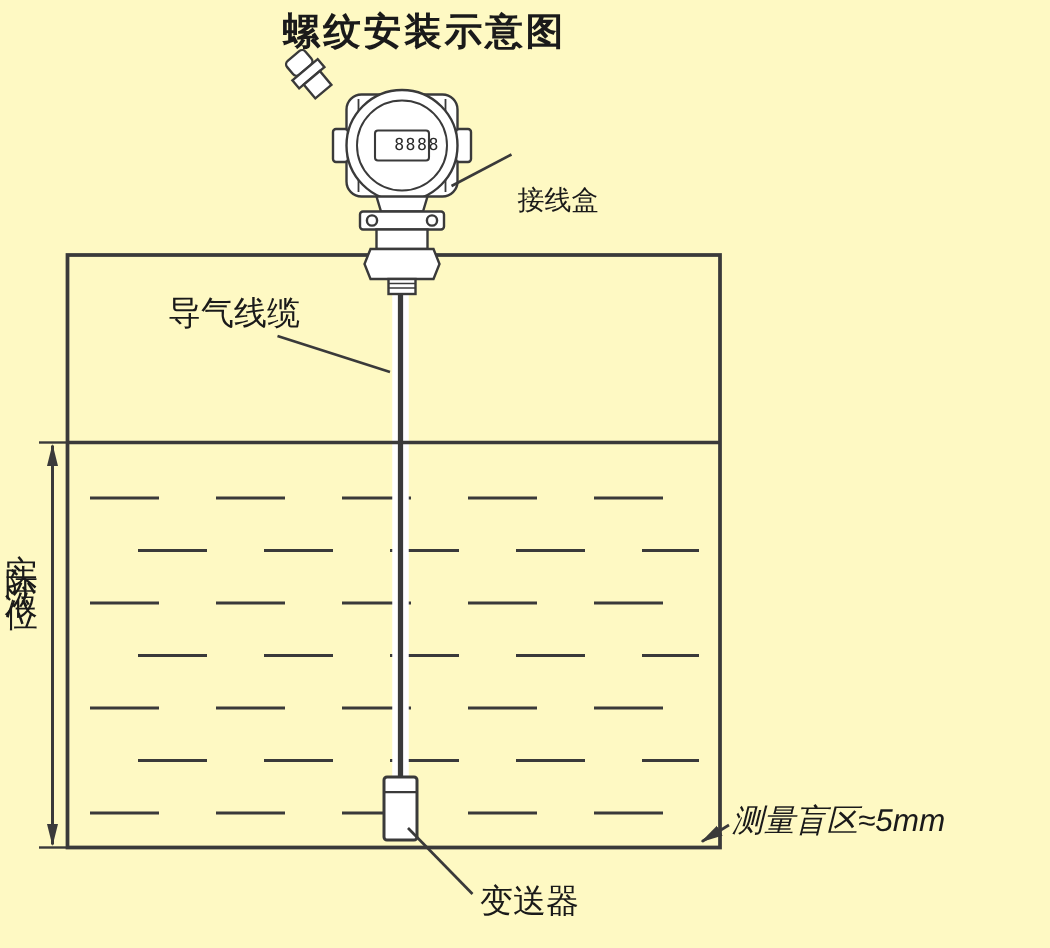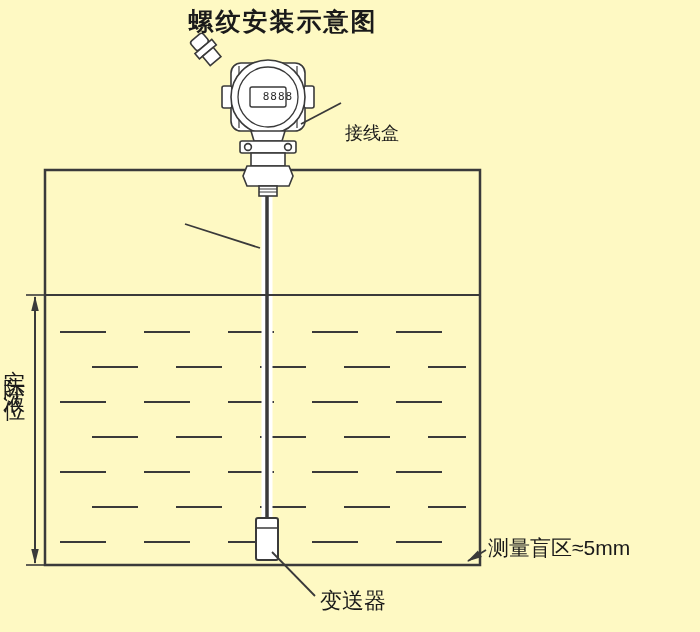--- a/index.html
+++ b/index.html
@@ -31,21 +31,21 @@
     left: 0;
     top: 8px;
     width: 566px;
     text-align: center;
     font-size: 25px;
     font-weight: 600;
     letter-spacing: 2px;
   }
   .junction-box { left: 345px; top: 86px;  font-size: 18px; margin-top: 38px; }
   .air-cable    { left: 112px; top: 197px; font-size: 22px; }
-  .blind-zone   { left: 488px; top: 536px; font-size: 21px; }
+  .blind-zone   { left: 488px; top: 536px; font-size: 21px; font-style: italic; }
   .transmitter  {
     left: 310px; top: 589px; font-size: 22px;
     padding: 0 10px 20px 10px;
     border-bottom: 2px solid #3a3a3a;
   }
   .actual-level {
     left: 2px; top: 352px; font-size: 22px;
     writing-mode: vertical-rl;
     text-orientation: upright;
     letter-spacing: 10px;
@@ -137,17 +137,18 @@
 
     <line x1="341" y1="103" x2="301" y2="124" stroke="#3a3a3a" stroke-width="1.8"></line>
     <line x1="185" y1="224" x2="260" y2="248" stroke="#3a3a3a" stroke-width="1.8"></line>
     <line x1="486" y1="550" x2="468" y2="561" stroke="#3a3a3a" stroke-width="1.8" marker-end="url(#arrowhead)"></line>
     <line x1="315" y1="596" x2="272" y2="552" stroke="#3a3a3a" stroke-width="1.8"></line>
   </svg>
 
   <div class="lbl title">螺纹安装示意图</div>
   <div class="lcd">8888</div>
   <div class="lbl junction-box">接线盒</div>
+  <div class="lbl air-cable">导气线缆</div>
   <div class="lbl actual-level">实际液位</div>
   <div class="lbl blind-zone">测量盲区≈5mm</div>
   <div class="lbl transmitter">变送器</div>
 
 </div>
 
 </body></html>

